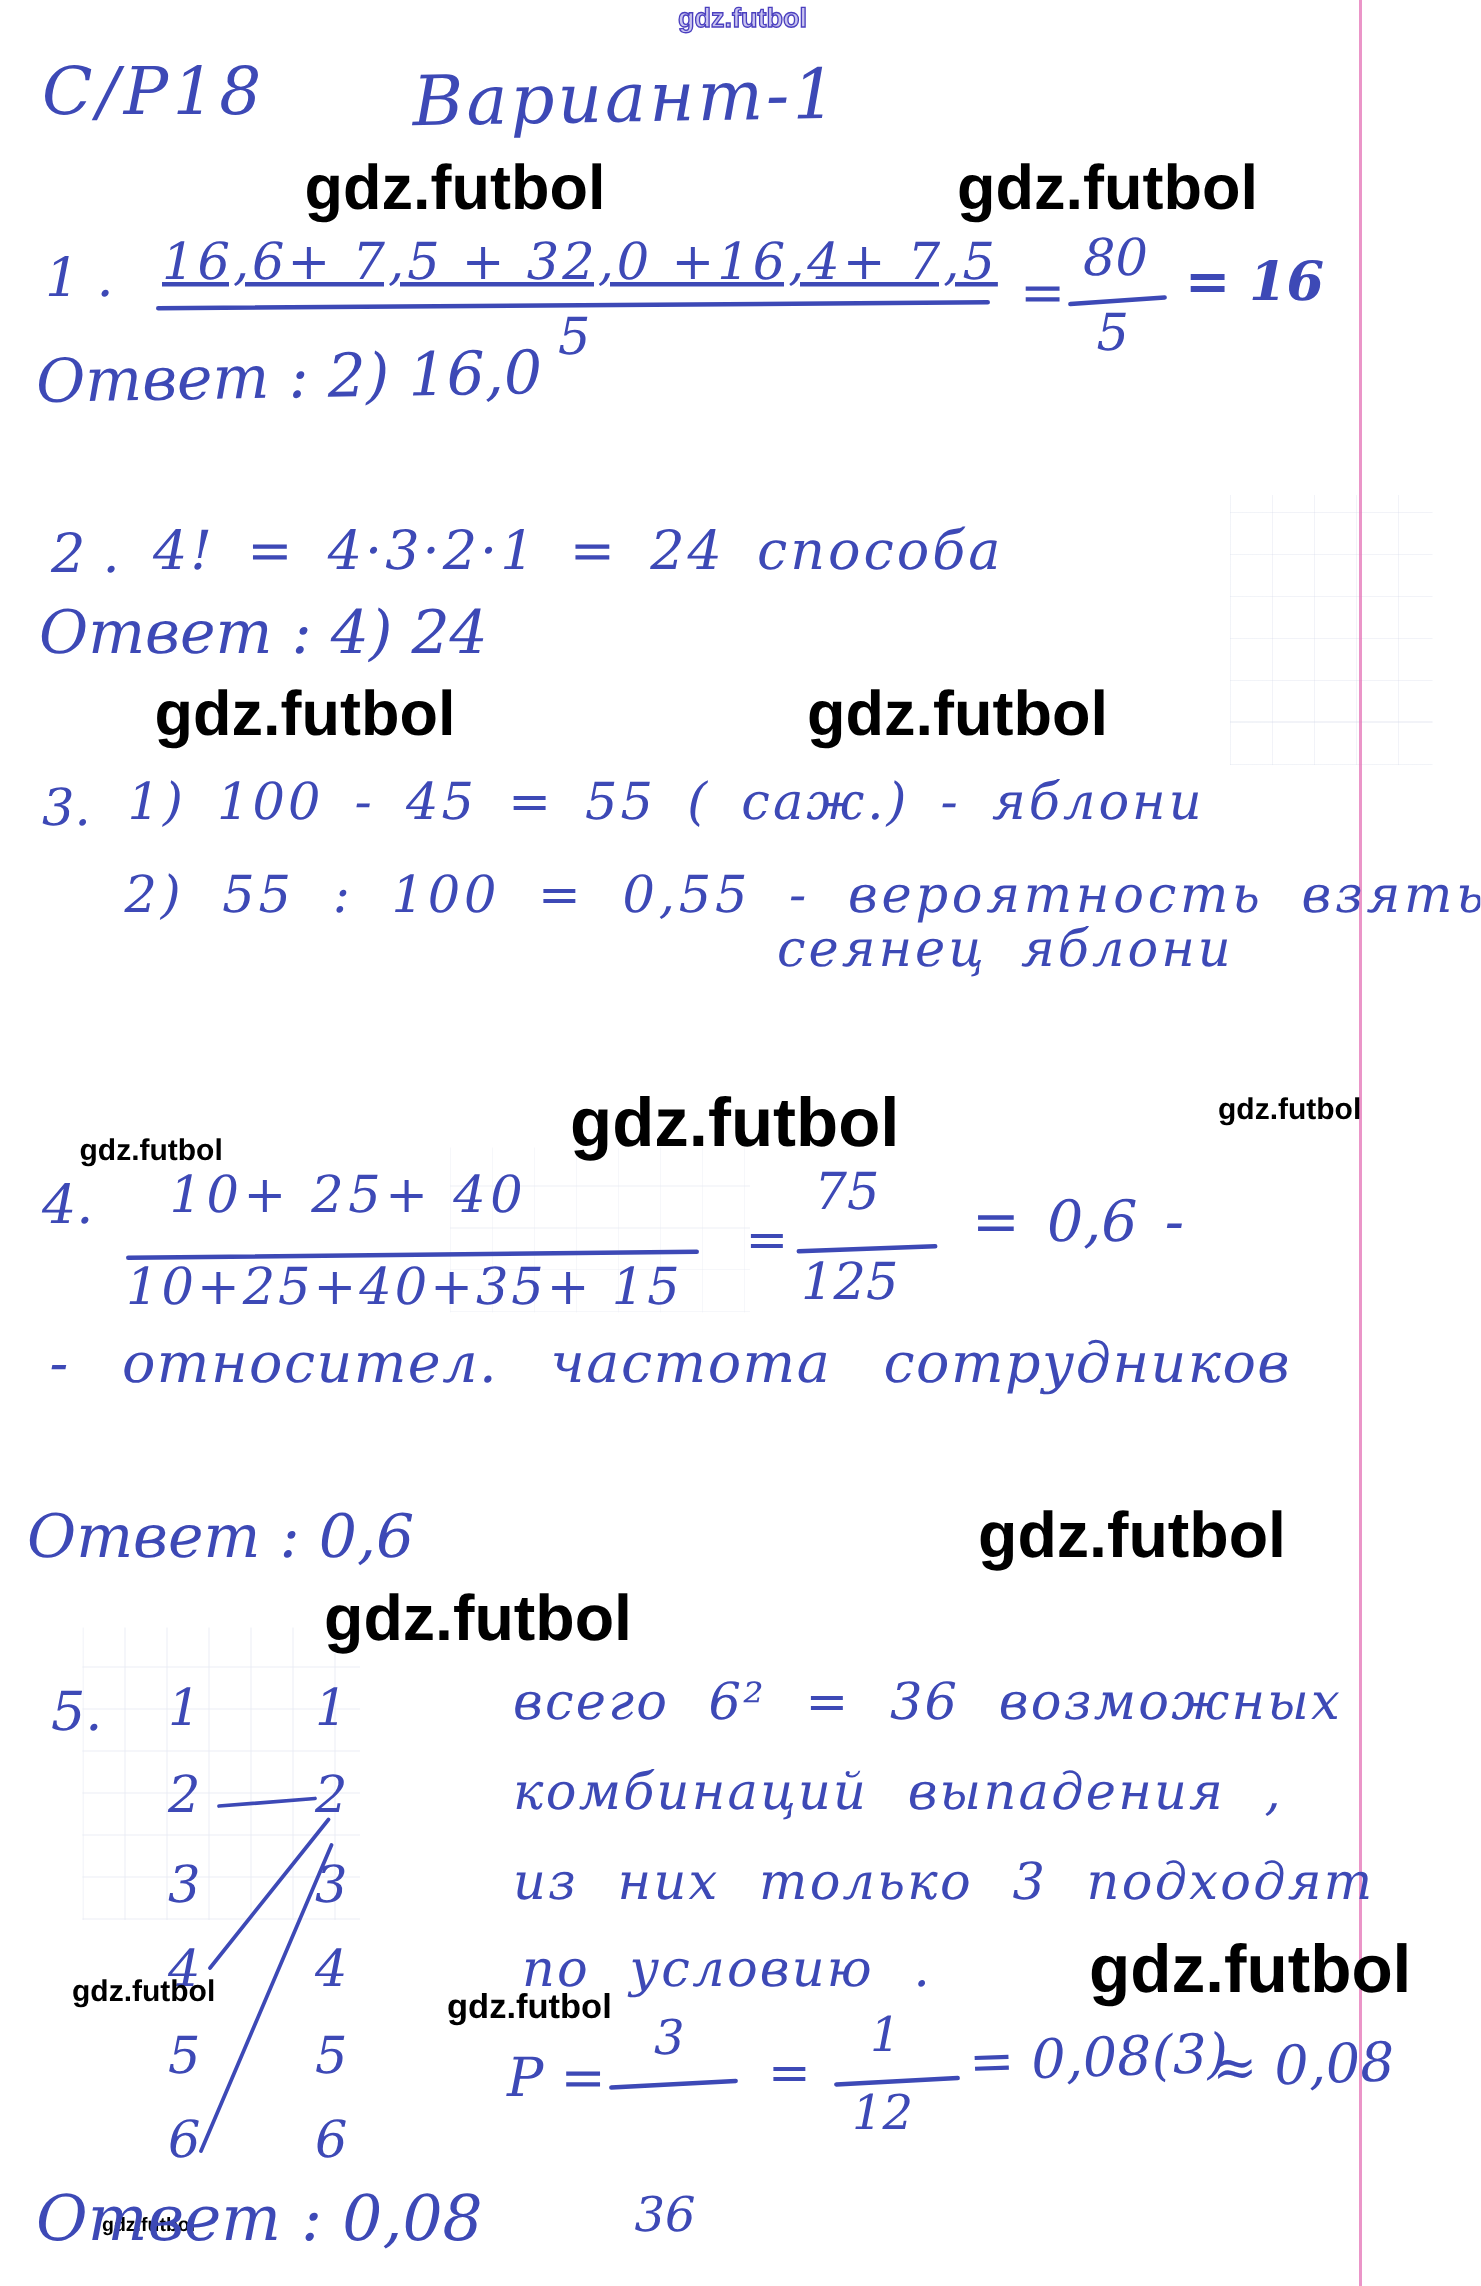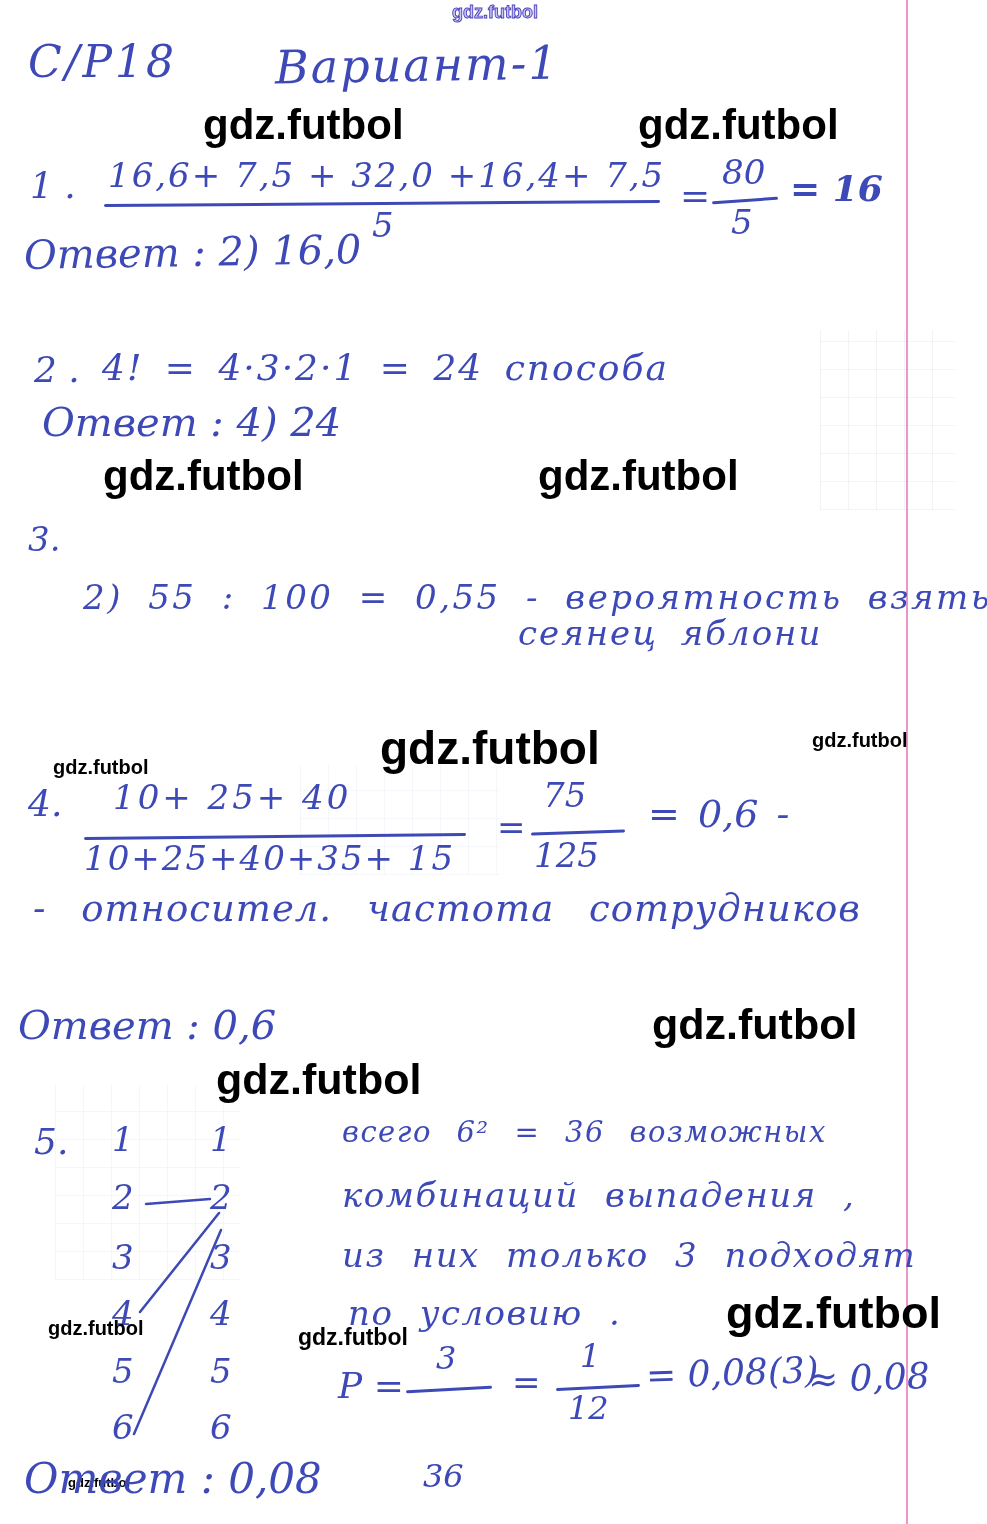--- a/index.html
+++ b/index.html
@@ -74,38 +74,39 @@
 
   <div class="wm-outline" style="left:452px;top:3px;font-size:18px;">gdz.futbol</div>
 
   <div class="hw" style="left:28px;top:40px;font-size:44px;letter-spacing:3px;">С/Р18</div>
   <div class="hw" style="left:275px;top:42px;font-size:46px;letter-spacing:2px;transform:rotate(-1deg);">Вариант-1</div>
 
   <div class="wm" style="left:203px;top:104px;font-size:42px;">gdz.futbol</div>
   <div class="wm" style="left:638px;top:104px;font-size:42px;">gdz.futbol</div>
 
   <div class="hw" style="left:30px;top:168px;font-size:36px;">1 .</div>
-  <div class="hw" style="left:108px;top:158px;font-size:34px;letter-spacing:2px;">16,6+ 7,5 + 32,0 +16,4+ 7,5</div>
+  <div class="hw" style="left:108px;top:158px;font-size:34px;letter-spacing:2px;text-decoration:underline;">16,6+ 7,5 + 32,0 +16,4+ 7,5</div>
   <div class="bar" style="left:104px;top:202px;width:556px;transform:rotate(-0.4deg);"></div>
   <div class="hw" style="left:372px;top:208px;font-size:34px;">5</div>
   <div class="hw" style="left:680px;top:178px;font-size:36px;">=</div>
   <div class="hw" style="left:722px;top:155px;font-size:34px;">80</div>
   <div class="bar" style="left:712px;top:199px;width:66px;transform:rotate(-4deg);"></div>
   <div class="hw" style="left:731px;top:205px;font-size:34px;">5</div>
   <div class="hw" style="left:790px;top:170px;font-size:36px;font-weight:bold;">= 16</div>
   <div class="hw" style="left:24px;top:232px;font-size:40px;transform:rotate(-1deg);">Ответ : 2) 16,0</div>
 
   <div class="hw" style="left:34px;top:352px;font-size:36px;">2 .</div>
   <div class="hw" style="left:102px;top:350px;font-size:36px;word-spacing:8px;letter-spacing:2px;">4! = 4·3·2·1 = 24 способа</div>
-  <div class="hw" style="left:42px;top:402px;font-size:40px;">Ответ : 4) 24</div>
+  <div class="hw" style="left:26px;top:402px;font-size:40px;">Ответ : 4) 24</div>
 
   <div class="wm" style="left:103px;top:455px;font-size:42px;">gdz.futbol</div>
   <div class="wm" style="left:538px;top:455px;font-size:42px;">gdz.futbol</div>
 
   <div class="hw" style="left:28px;top:522px;font-size:34px;">3.</div>
+  <div class="hw" style="left:85px;top:518px;font-size:34px;letter-spacing:2px;word-spacing:8px;">1) 100 - 45 = 55 ( саж.) - яблони</div>
   <div class="hw" style="left:83px;top:580px;font-size:34px;letter-spacing:2.5px;word-spacing:12px;">2) 55 : 100 = 0,55 - вероятность взять</div>
   <div class="hw" style="left:518px;top:616px;font-size:34px;letter-spacing:2px;word-spacing:10px;">сеянец яблони</div>
 
   <div class="wm" style="left:53px;top:757px;font-size:20px;">gdz.futbol</div>
   <div class="wm" style="left:380px;top:725px;font-size:46px;">gdz.futbol</div>
   <div class="wm" style="left:812px;top:730px;font-size:20px;">gdz.futbol</div>
 
   <div class="hw" style="left:28px;top:786px;font-size:36px;">4.</div>
   <div class="hw" style="left:113px;top:780px;font-size:34px;letter-spacing:3px;">10+ 25+ 40</div>
   <div class="bar" style="left:84px;top:835px;width:382px;transform:rotate(-0.6deg);"></div>
@@ -136,21 +137,21 @@
   <div class="hw" style="left:210px;top:1296px;font-size:34px;">4</div>
   <div class="hw" style="left:210px;top:1354px;font-size:34px;">5</div>
   <div class="hw" style="left:210px;top:1410px;font-size:34px;">6</div>
 
   <svg class="connectors" style="left:96px;top:1106px;" width="140" height="340" viewBox="0 0 140 340">
     <line x1="50" y1="98" x2="114" y2="93" stroke="#3d49b6" stroke-width="2.5" stroke-linecap="round"></line>
     <line x1="44" y1="206" x2="123" y2="107" stroke="#3d49b6" stroke-width="2.5" stroke-linecap="round"></line>
     <line x1="38" y1="328" x2="125" y2="124" stroke="#3d49b6" stroke-width="2.5" stroke-linecap="round"></line>
   </svg>
 
-  <div class="hw" style="left:342px;top:1118px;font-size:29px;word-spacing:14px;letter-spacing:1.5px;">всего 6² = 36 возможных</div>
+  <div class="hw" style="left:342px;top:1118px;font-size:34px;word-spacing:14px;letter-spacing:1.5px;">всего 6² = 36 возможных</div>
   <div class="hw" style="left:342px;top:1178px;font-size:34px;word-spacing:14px;letter-spacing:1.5px;">комбинаций выпадения ,</div>
   <div class="hw" style="left:342px;top:1238px;font-size:34px;word-spacing:14px;letter-spacing:1.5px;">из них только 3 подходят</div>
   <div class="hw" style="left:348px;top:1296px;font-size:34px;word-spacing:14px;letter-spacing:1.5px;">по условию .</div>
 
   <div class="wm" style="left:48px;top:1318px;font-size:20px;">gdz.futbol</div>
   <div class="wm" style="left:298px;top:1326px;font-size:23px;">gdz.futbol</div>
   <div class="wm" style="left:726px;top:1290px;font-size:45px;">gdz.futbol</div>
 
   <div class="hw" style="left:338px;top:1368px;font-size:36px;">P =</div>
   <div class="hw" style="left:436px;top:1342px;font-size:32px;">3</div>

